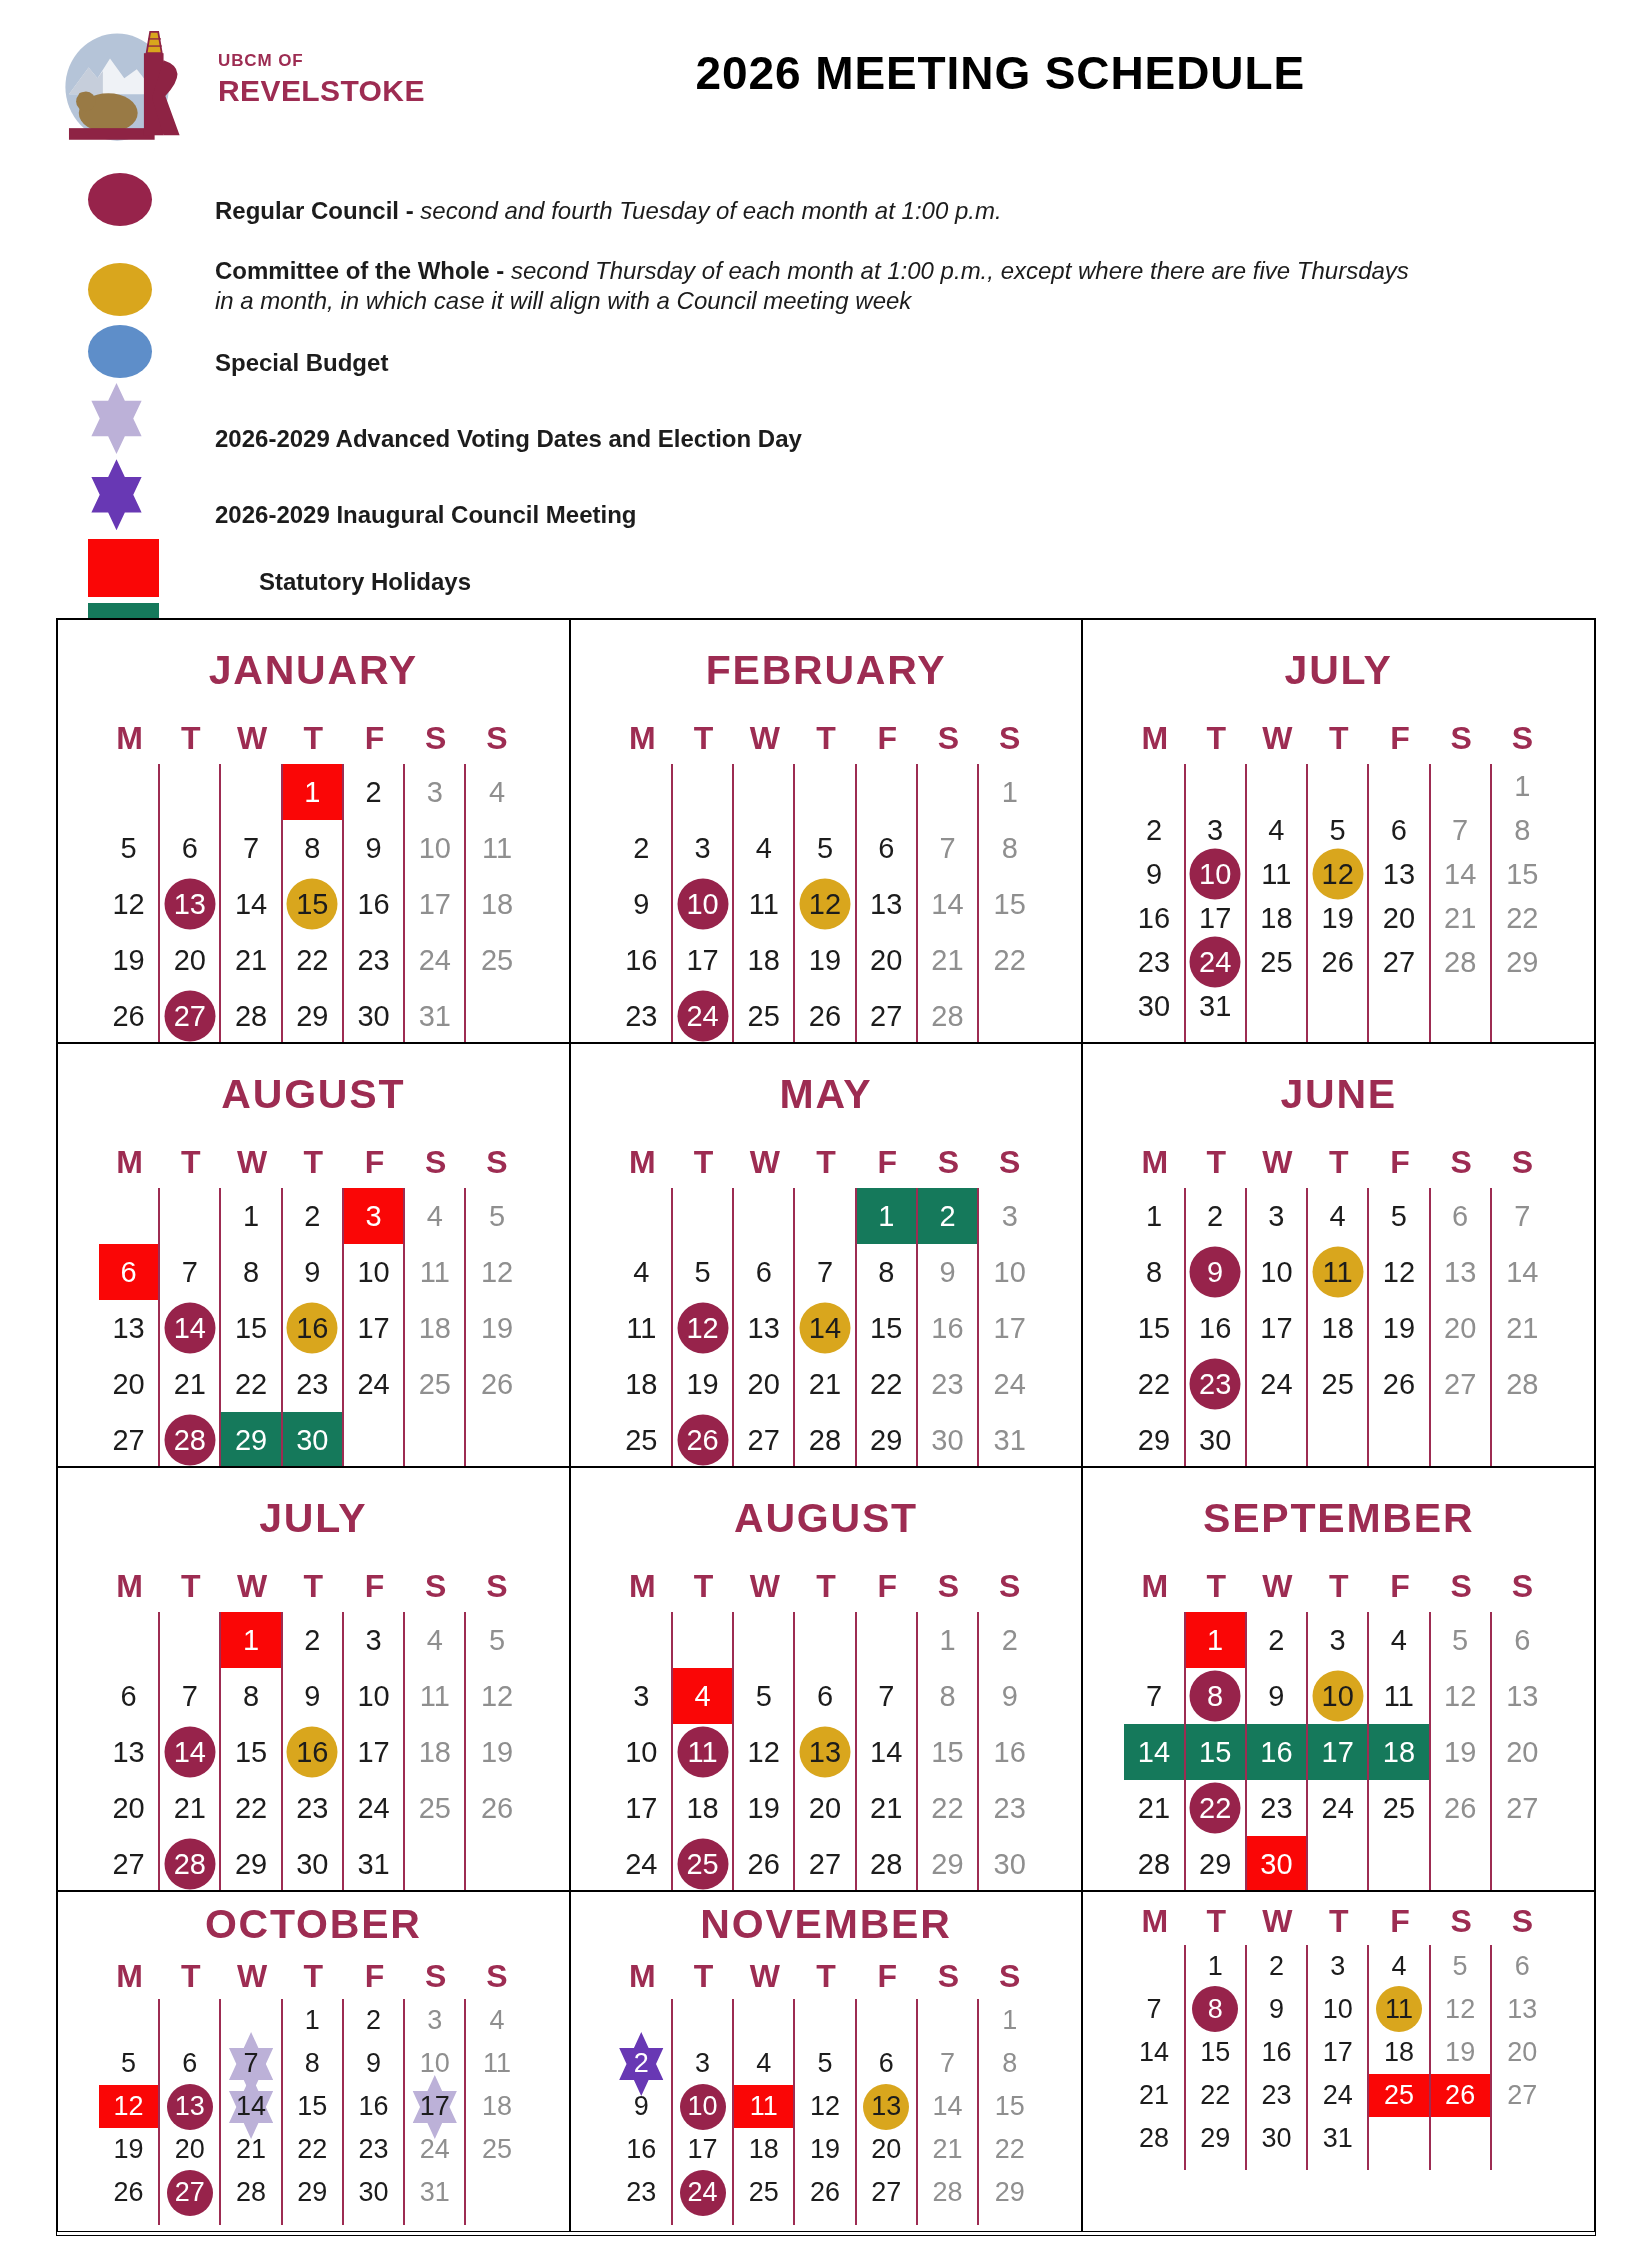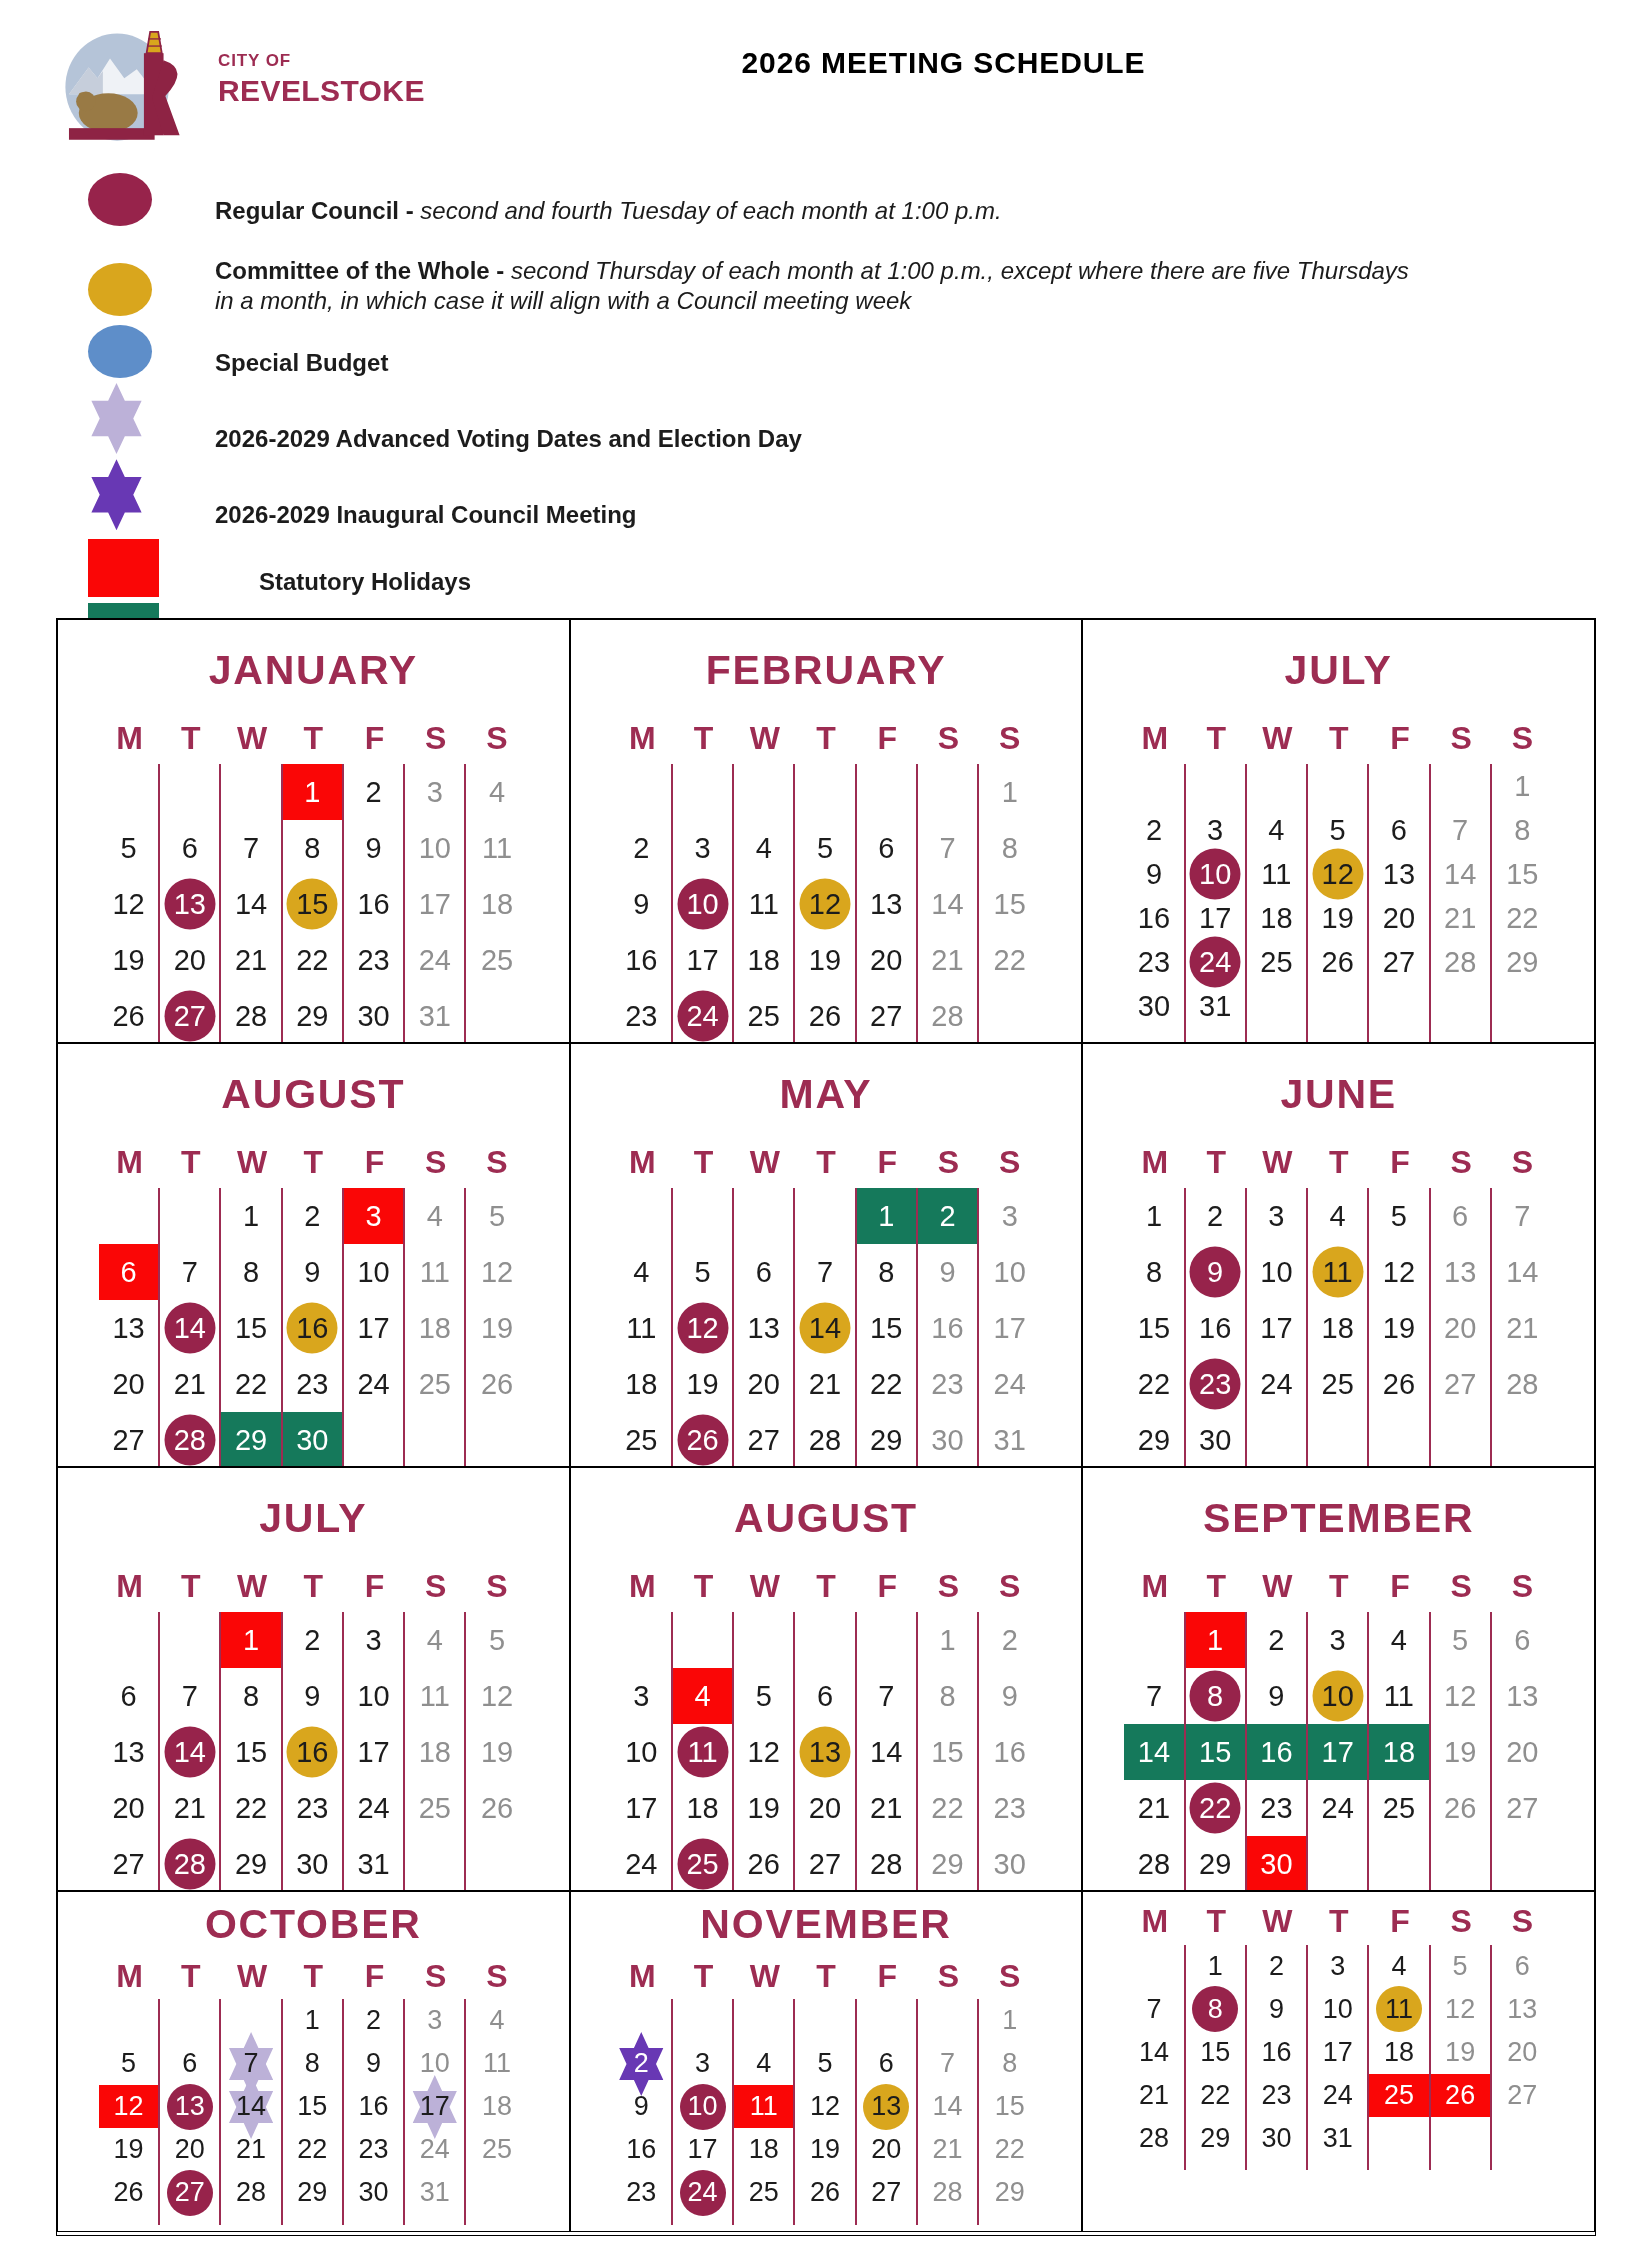--- a/index.html
+++ b/index.html
@@ -12,22 +12,22 @@
   body{
     width:1651px;height:2267px;position:relative;overflow:hidden;
     font-family:"Liberation Sans","DejaVu Sans",sans-serif;color:var(--text);
   }
   
   .logo-wrap{position:absolute;left:58px;top:30px;width:154px;height:116px;}
   .brand{position:absolute;left:218px;top:51px;}
   .brand .cityof{font-size:17px;letter-spacing:0.9px;color:var(--maroon);font-weight:bold;}
   .brand .cityname{font-size:30px;letter-spacing:0.4px;color:var(--maroon);font-weight:bold;margin-top:3px;}
   .page-title{
-    position:absolute;left:582px;top:46px;width:723px;text-align:center;
-    font-size:30px;font-weight:bold;color:#000;letter-spacing:0.9px;
+    position:absolute;left:582px;top:46px;width:723px;text-align:right;
+    font-size:46px;font-weight:bold;color:#000;letter-spacing:0.9px;
   }
   
   .legend{position:absolute;left:84px;top:173px;width:1500px;}
   .legend-row{display:flex;align-items:flex-end;margin-bottom:5.3px;}
   .legend-icon-box{flex:0 0 131px;display:flex;align-items:center;justify-content:flex-start;padding-left:3.5px;}
   .legend-text{font-size:24px;line-height:30px;width:1359px;}
   .legend-text .b{font-weight:bold;}
   .legend-text .i{font-style:italic;}
   .icon-circle{width:64px;height:53px;border-radius:50%;display:inline-block;}
   .icon-square{width:71px;height:58px;display:inline-block;}
@@ -84,21 +84,21 @@
     <circle cx="20" cy="73" r="3" fill="#997A45"></circle>
     <rect x="6" y="110" width="96" height="13" fill="#8E2344"></rect>
     <rect x="90" y="26" width="22" height="92" fill="#8E2344"></rect>
     <path d="M112 34 q30 10 2 40 l16 44 h-18 l-13 -42 z" fill="#8E2344"></path>
     <polygon points="97,2 106,2 110,26 93,26" fill="#D9A61D" stroke="#8E2344" stroke-width="2"></polygon>
     <line x1="95" y1="10" x2="109" y2="10" stroke="#8E2344" stroke-width="1.5"></line>
     <line x1="94" y1="18" x2="110" y2="18" stroke="#8E2344" stroke-width="1.5"></line>
   </svg>
 </div>
 <div class="brand">
-  <div class="cityof">CITY OF</div>
+  <div class="cityof">UBCM OF</div>
   <div class="cityname">REVELSTOKE</div>
 </div>
 <div class="page-title">2026 MEETING SCHEDULE</div>
 
 <div class="legend">
     <div class="legend-row r-council">
       <div class="legend-icon-box">
         <span class="icon-circle" style="background: rgb(151, 35, 75);"></span>
       </div>
       <div class="legend-text"><span class="b ">Regular Council </span><span class="b ">- </span><span class="i">second and fourth Tuesday of each month at 1:00 p.m.</span></div>

